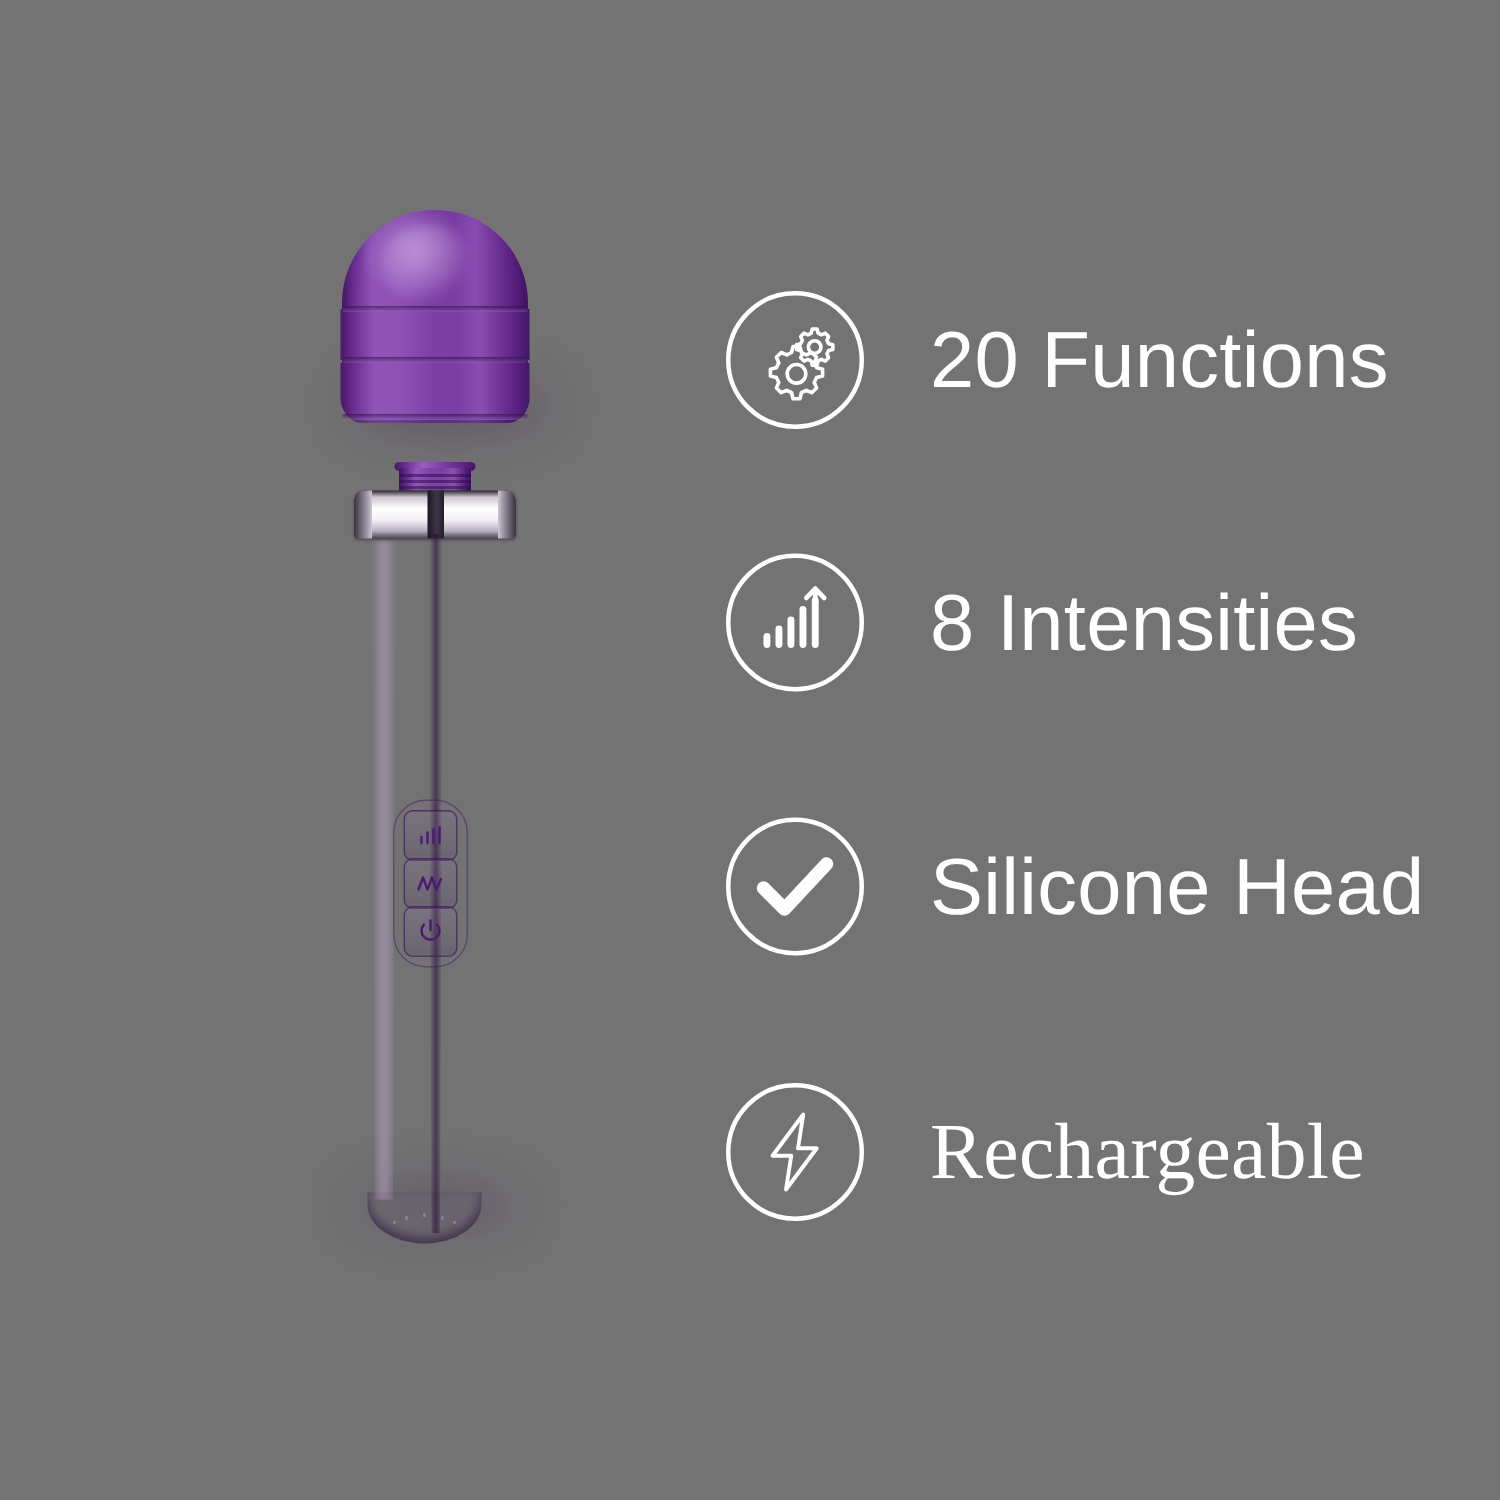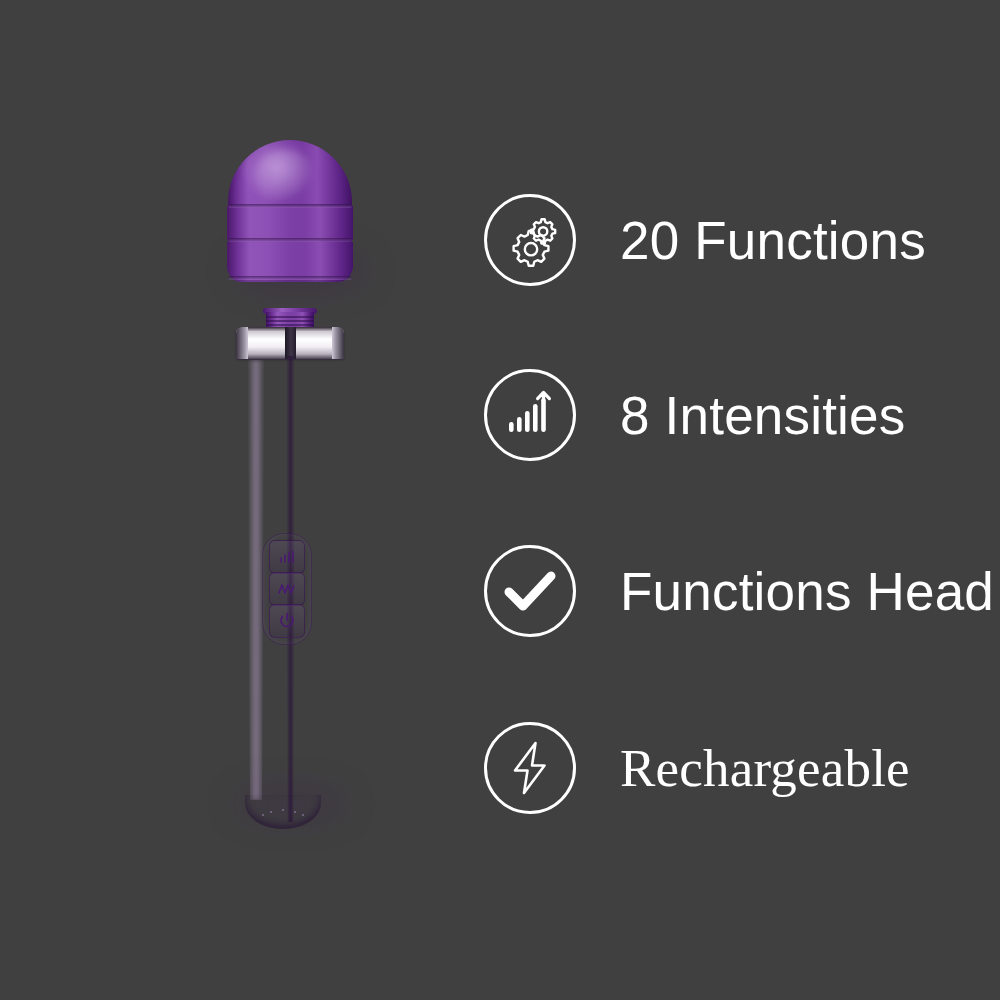--- a/index.html
+++ b/index.html
@@ -1,21 +1,21 @@
 <!DOCTYPE html>
 <html><head>
 <meta charset="utf-8">
 <style>
   html,body{margin:0;padding:0;}
   body{
     width:1000px;height:1000px;overflow:hidden;
     font-family:"Liberation Sans","DejaVu Sans",sans-serif;
     background:#7d5296;
   }
-  #stage{position:relative;width:1000px;height:1000px;background:#404040;}
+  #stage{position:relative;width:1000px;height:1000px;background:#737373;}
 
   
   #product{position:absolute;left:0;top:0;width:560px;height:1000px;}
 
   .pshadow{
     position:absolute;border-radius:50%;
     background:rgba(55,25,75,.30);filter:blur(16px);
   }
 
   
@@ -270,21 +270,21 @@
       </div>
       <div class="flabel">8 Intensities</div>
     </div>
 
     <div class="feature" style="top:545px;">
       <div class="ficon">
         <svg width="56" height="46" viewBox="0 0 56 46">
           <path d="M7 24 L21 38 L49 8" fill="none" stroke="#ffffff" stroke-width="9" stroke-linecap="round" stroke-linejoin="round"></path>
         </svg>
       </div>
-      <div class="flabel">Functions Head</div>
+      <div class="flabel">Silicone Head</div>
     </div>
 
     <div class="feature" style="top:722px;font-family:Liberation Serif, serif;">
       <div class="ficon">
         <svg width="50" height="58" viewBox="0 0 50 58">
           <path d="M30.5 4 L10 31.5 L22.5 31.5 L19 54 L39.5 26.5 L27 26.5 Z" fill="none" stroke="#ffffff" stroke-width="2.6" stroke-linejoin="round"></path>
         </svg>
       </div>
       <div class="flabel">Rechargeable</div>
     </div>

